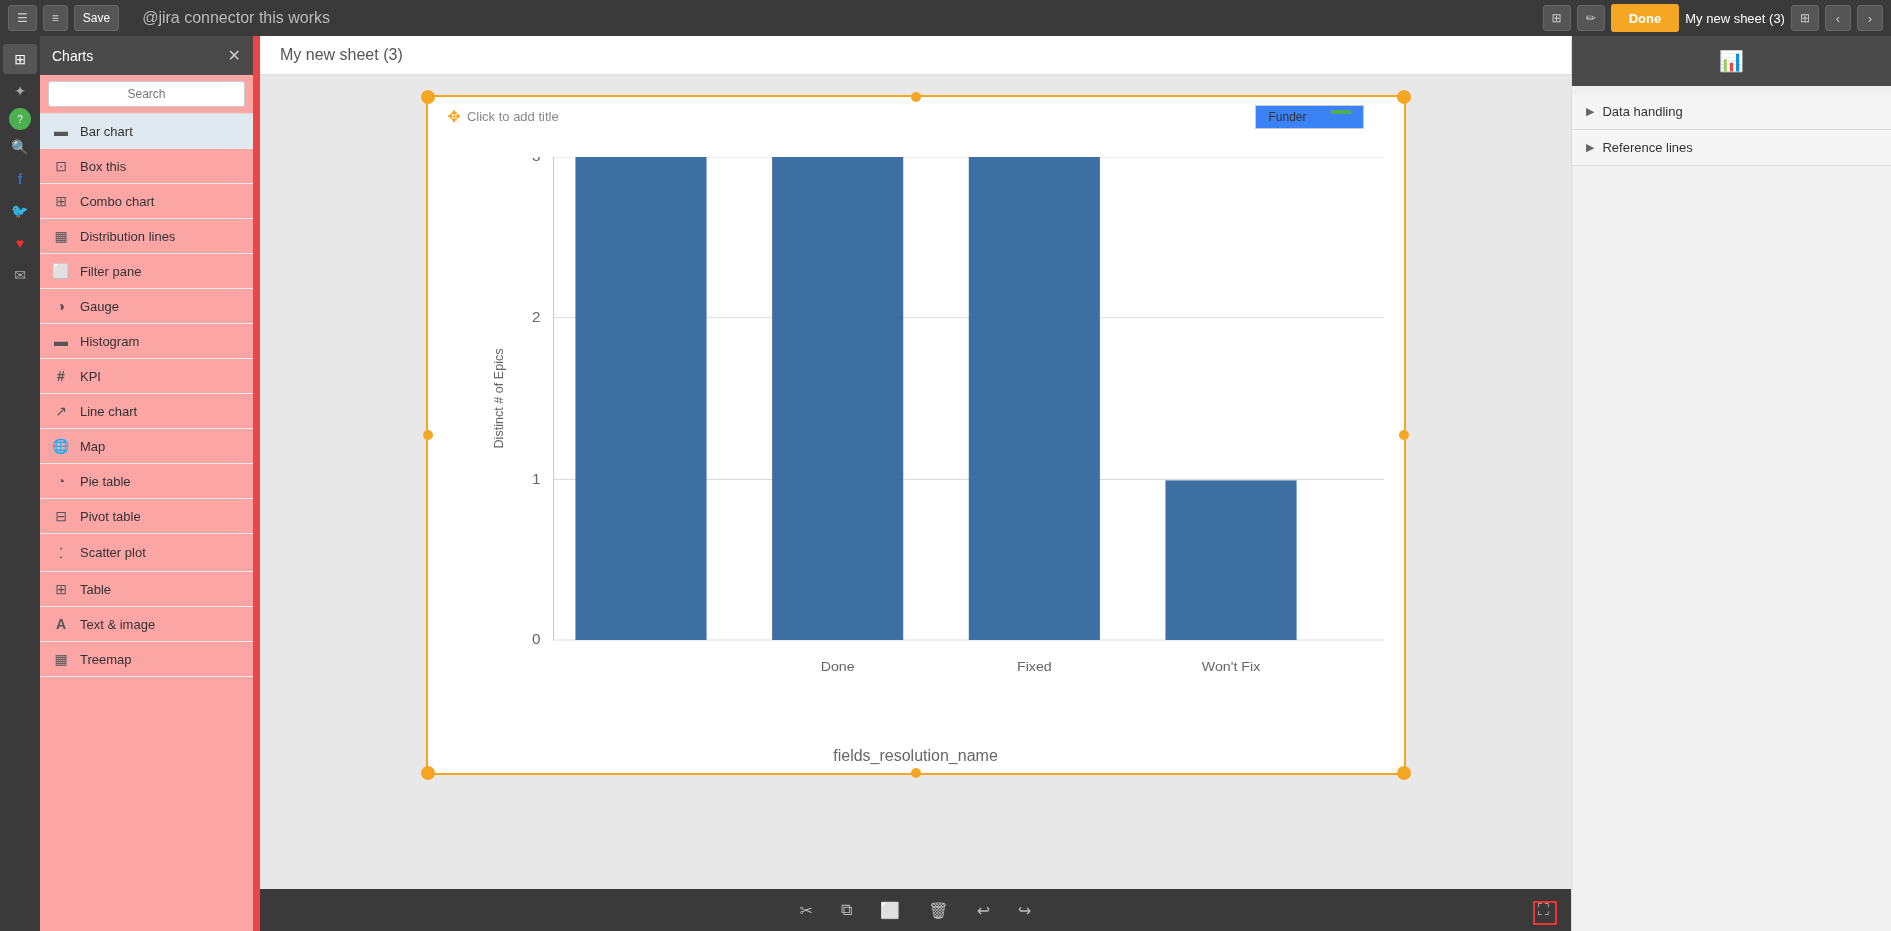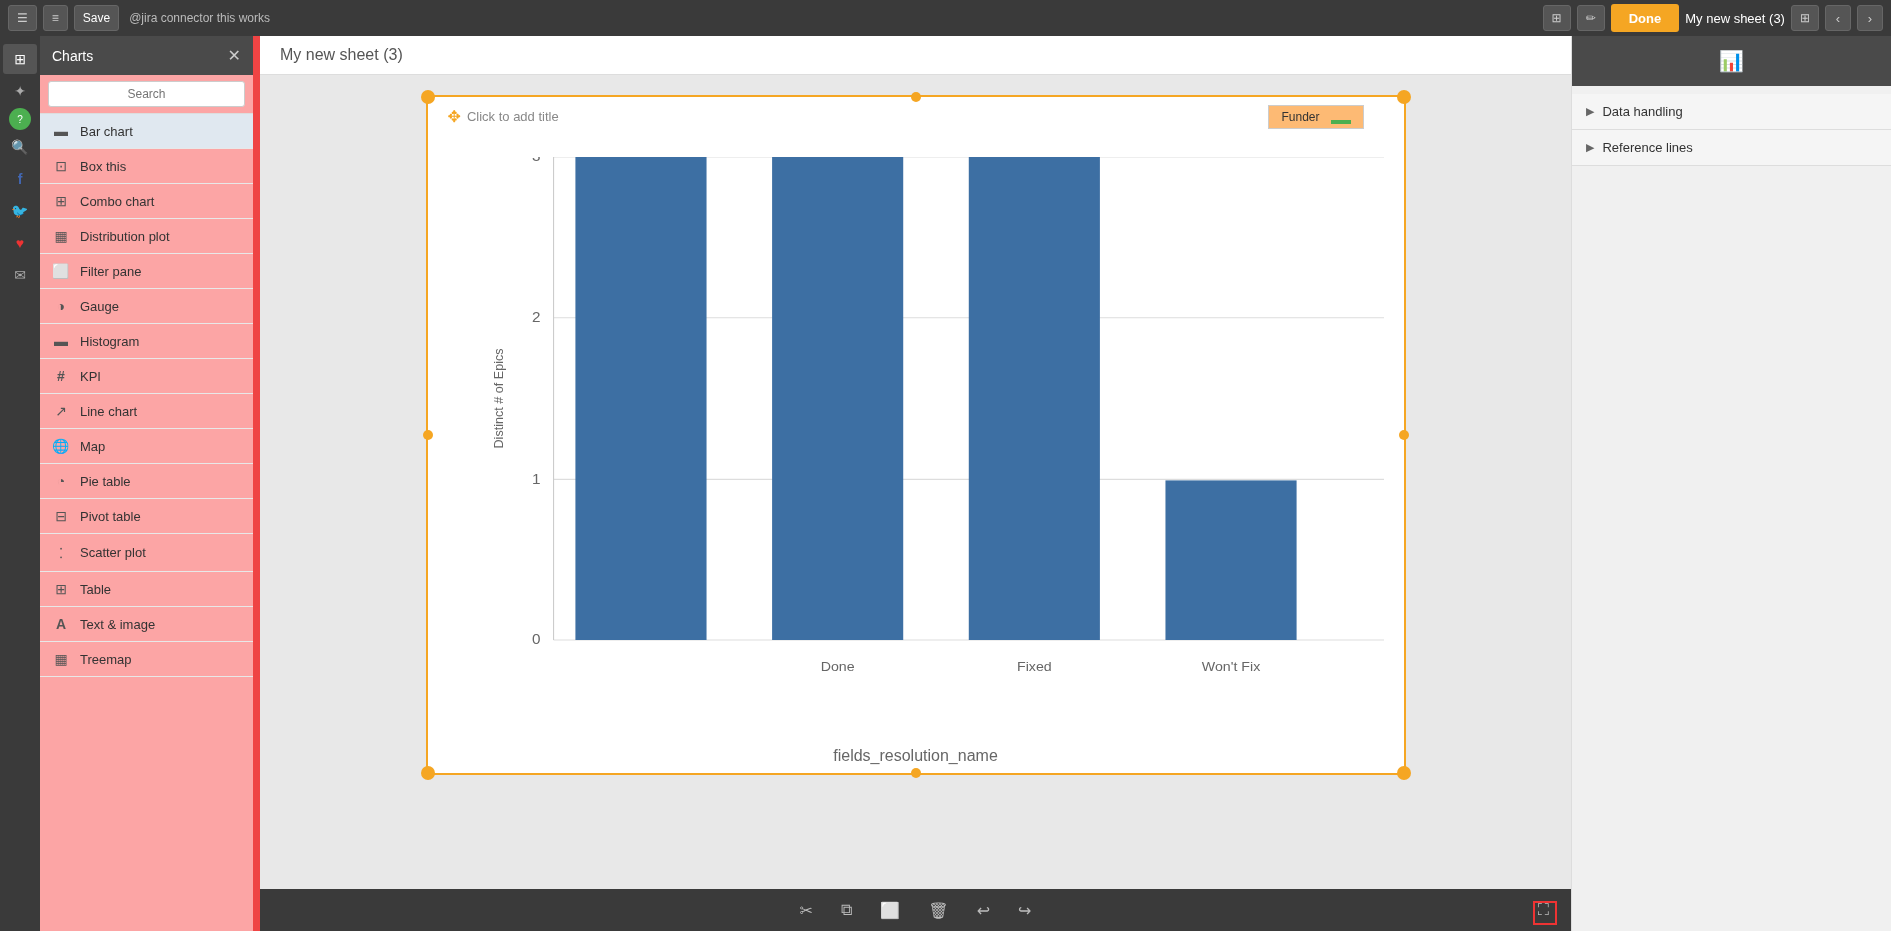--- a/index.html
+++ b/index.html
@@ -21,21 +21,21 @@
       color: #ccc;
       padding: 3px 8px;
       border-radius: 3px;
       font-size: 12px;
       cursor: pointer;
       height: 26px;
       display: flex;
       align-items: center;
     }
     .toolbar-btn.save { background: #555; color: #fff; }
-    .toolbar-connector { color: #bbb; font-size: 12px; margin-left: 4px; }
+    .toolbar-connector { color: #bbb; font-size: 16px; margin-left: 17px; }
     .toolbar-right { margin-left: auto; display: flex; align-items: center; gap: 6px; }
     .done-btn {
       background: #f5a623;
       border: none;
       color: #fff;
       font-weight: bold;
       padding: 4px 18px;
       border-radius: 3px;
       font-size: 13px;
       cursor: pointer;
@@ -199,28 +199,28 @@
       color: #888;
       font-size: 13px;
       cursor: pointer;
     }
     .title-move-icon { color: #f5a623; font-size: 16px; }
 
     .funder-label {
       position: absolute;
       top: 8px;
       right: 40px;
-      background: #fdba74;
+      background: #3b82f6;
       border: 1px solid #ccc;
       padding: 4px 12px;
       font-size: 12px;
       color: #333;
       display: flex;
-      align-items: flex-end;
-      gap: 11px;
+      align-items: flex-start;
+      gap: 24px;
     }
     .funder-color-bar { width: 20px; height: 4px; background: #4caf50; }
 
     
     .bar-chart-container {
       position: absolute;
       top: 50px;
       left: 0;
       right: 0;
       bottom: 40px;
@@ -357,21 +357,21 @@
       <div class="chart-item">
         <span class="chart-icon">⊡</span>
         <span>Box this</span>
       </div>
       <div class="chart-item">
         <span class="chart-icon">⊞</span>
         <span>Combo chart</span>
       </div>
       <div class="chart-item">
         <span class="chart-icon">▦</span>
-        <span>Distribution plot</span>
+        <span>Distribution lines</span>
       </div>
       <div class="chart-item">
         <span class="chart-icon">⬜</span>
         <span>Filter pane</span>
       </div>
       <div class="chart-item">
         <span class="chart-icon">◑</span>
         <span>Gauge</span>
       </div>
       <div class="chart-item">

